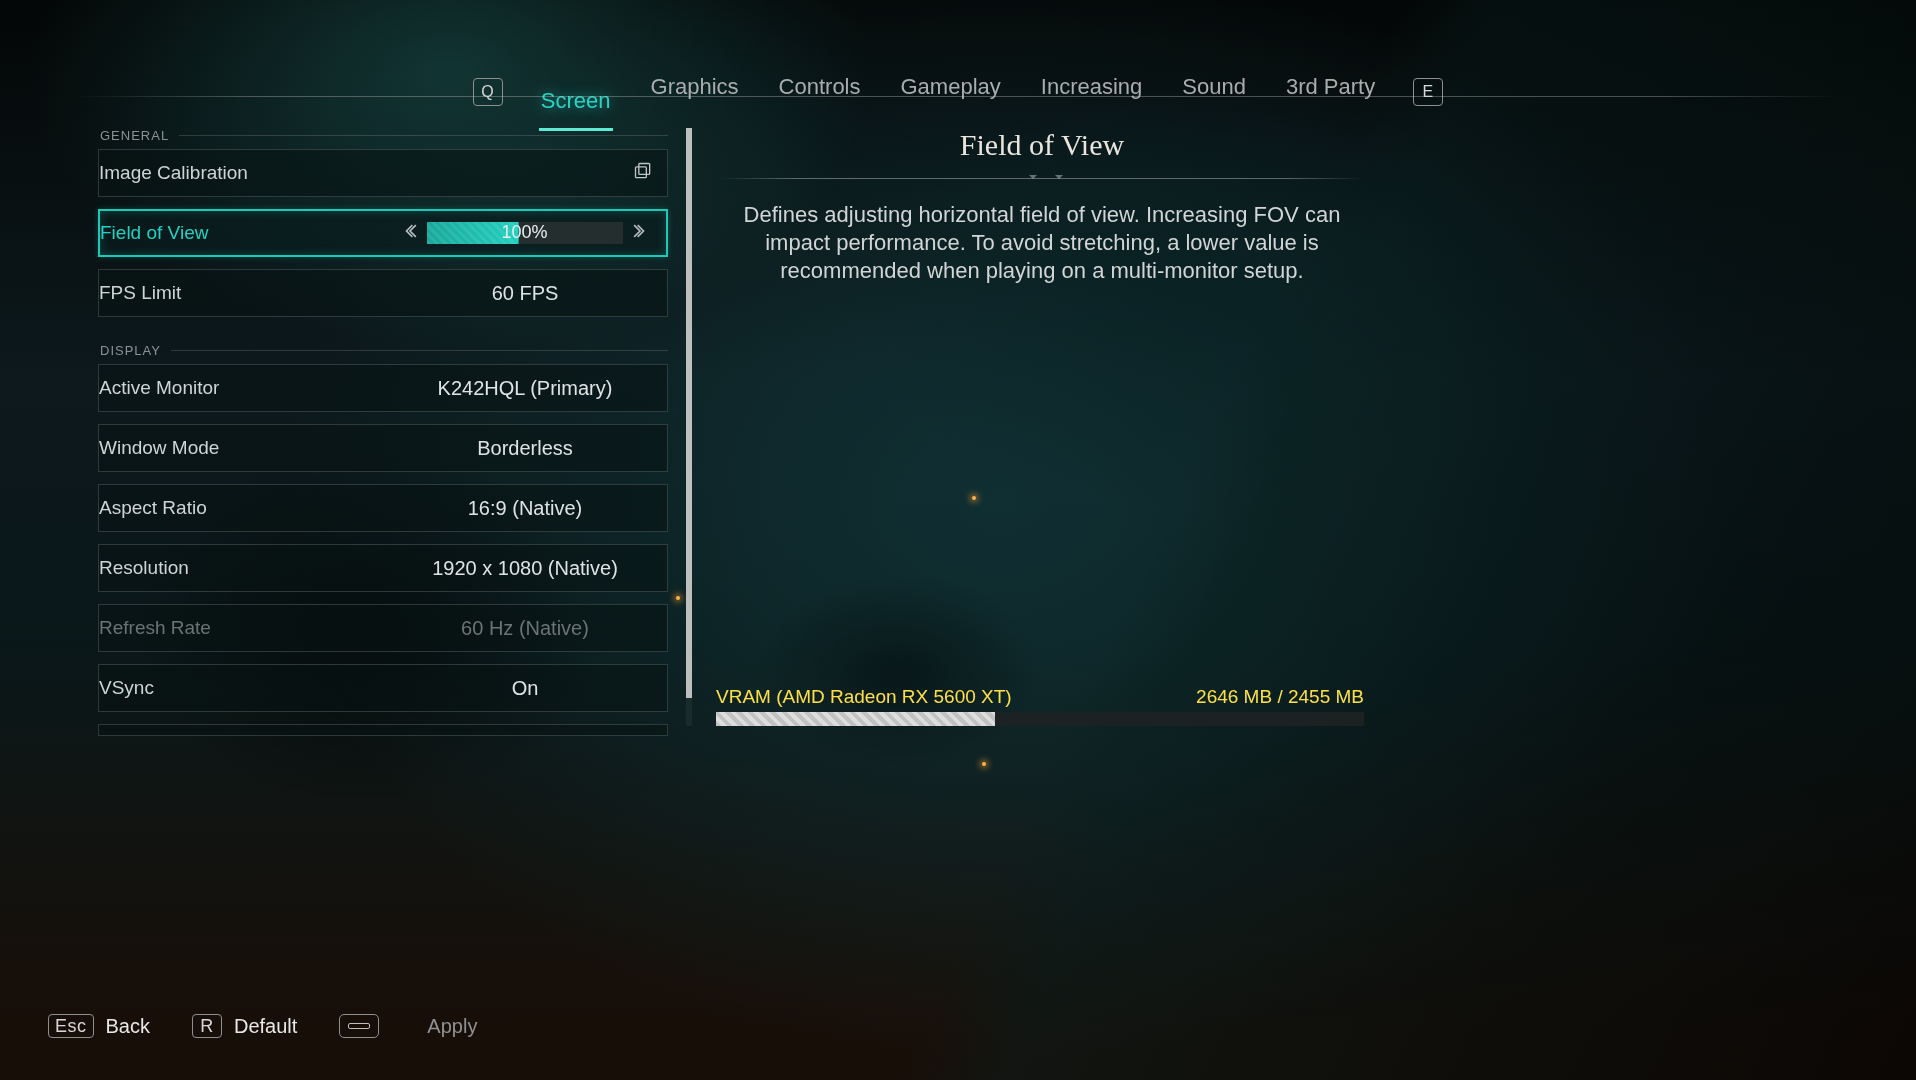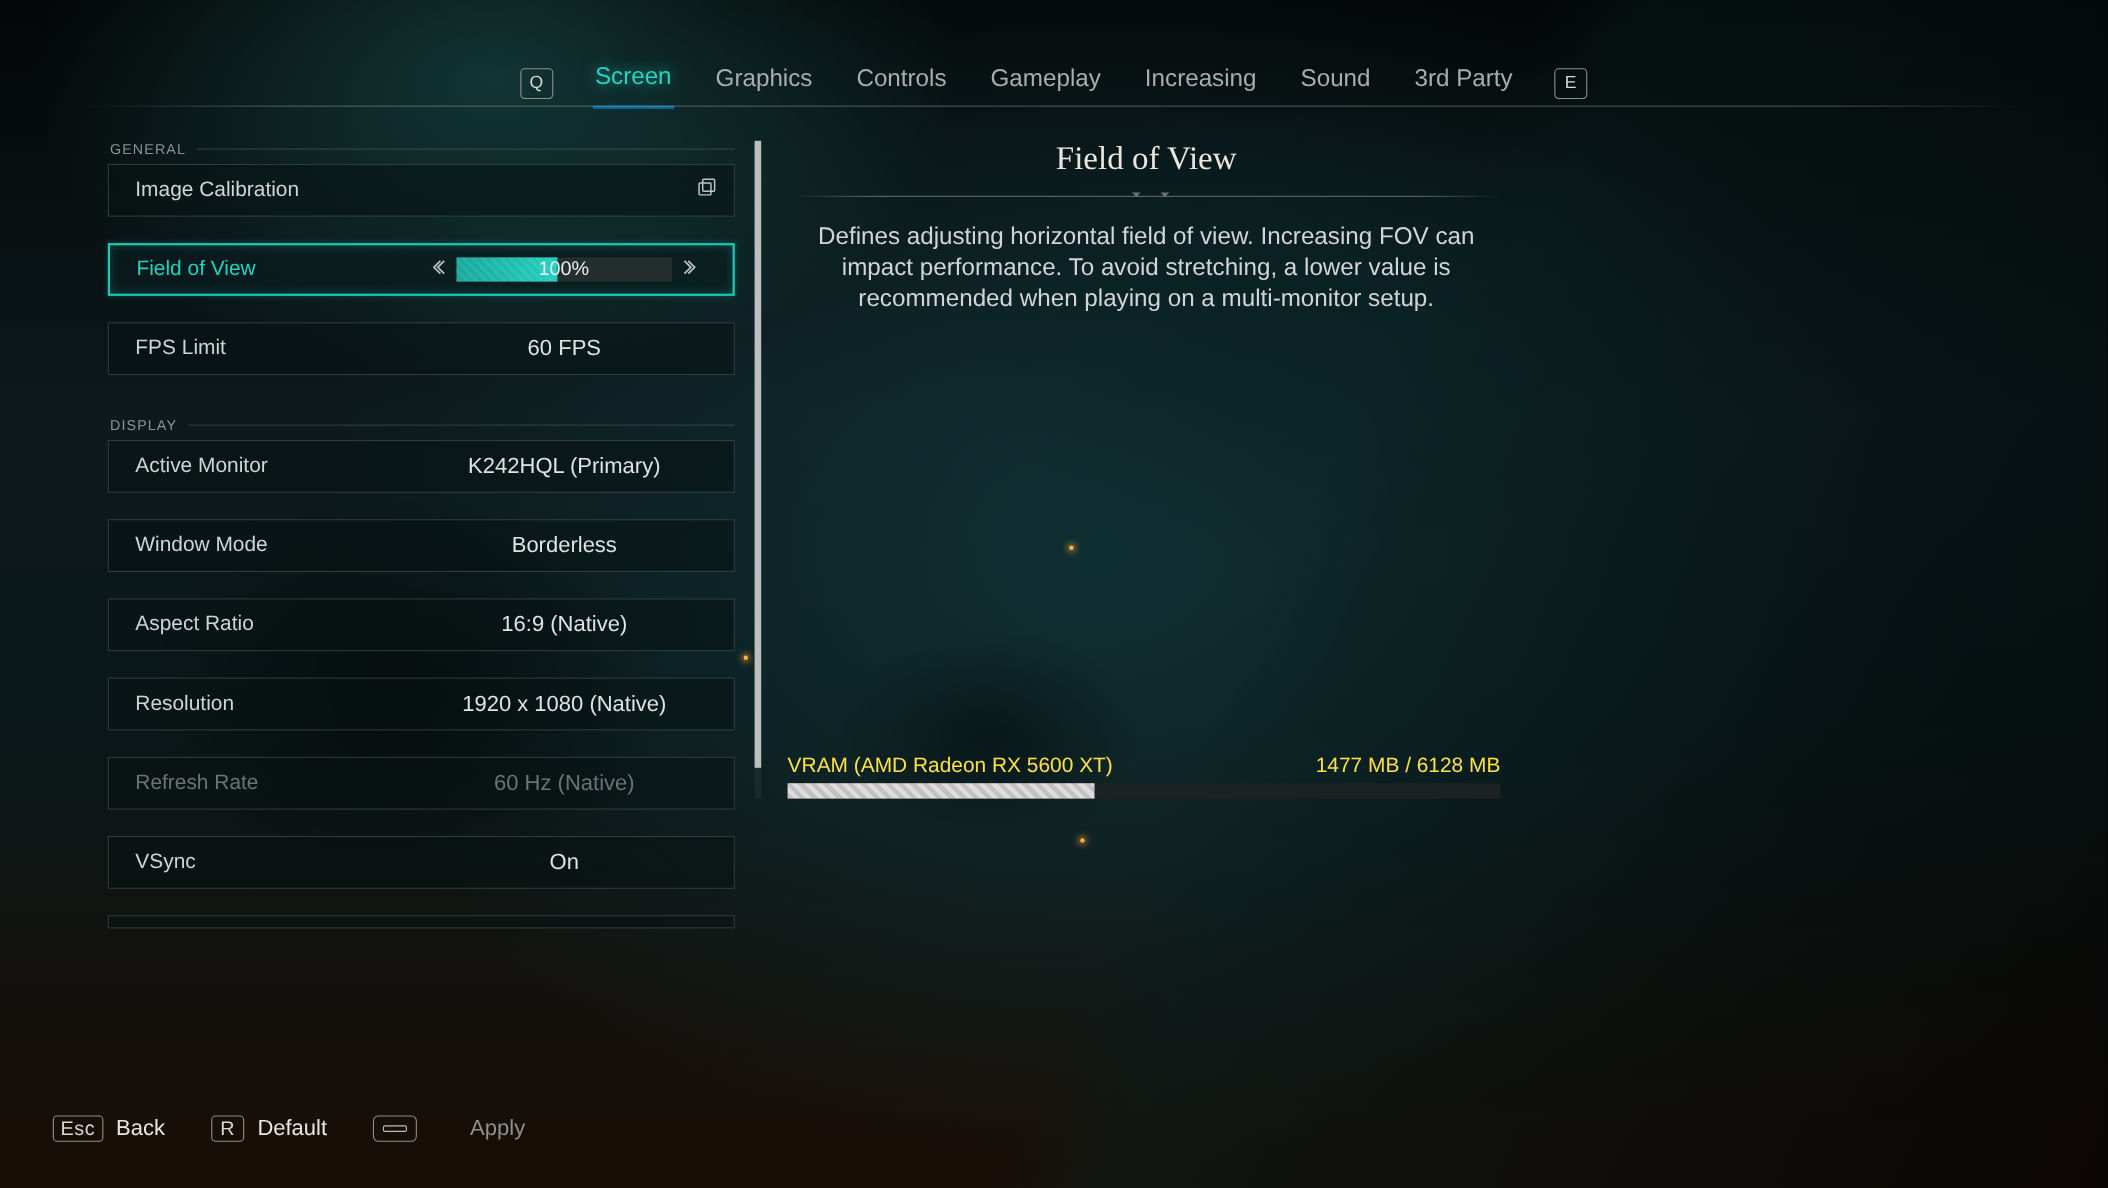--- a/index.html
+++ b/index.html
@@ -44,22 +44,23 @@
     display: flex;
     align-items: center;
     justify-content: center;
     gap: 36px;
     font-size: 22px;
     color: #a9adae;
   }
   .tab { padding: 4px 2px 14px 2px; cursor: pointer; }
   .tab.active {
     color: #29d3c3;
-    border-bottom: 3px solid #0369a1;
+    border-bottom: 3px solid #5eead4;
     text-shadow: 0 0 14px rgba(41,211,195,0.7);
+    margin-top: 32px;
   }
   .tabs-underline {
     position: absolute;
     left: 76px; right: 76px; top: 96px;
     height: 1px;
     background: linear-gradient(90deg, transparent, rgba(200,200,200,0.35) 10%, rgba(200,200,200,0.35) 90%, transparent);
   }
   .key-chip {
     border: 1px solid #8e8e8e;
     border-radius: 4px;
@@ -102,26 +103,26 @@
   }
   .header-rule::after {
     content: "";
     position: absolute; left: 50%; top: -2px; transform: translateX(-50%);
     border-left: 5px solid transparent;
     border-right: 5px solid transparent;
   }
 
   .option-row {
     height: 48px;
-    margin-bottom: 24px;
+    margin-bottom: 12px;
     border: 1px solid rgba(120,128,128,0.35);
     background: rgba(8, 18, 19, 0.55);
     display: flex;
     align-items: center;
-    padding: 0 24px;
+    padding: 0 0;
     position: relative;
   }
   .option-row.selected {
     border: 2px solid #1bc9b9;
     box-shadow: 0 0 10px rgba(27,201,185,0.25) inset, 0 0 6px rgba(27,201,185,0.25);
     background: rgba(10, 28, 30, 0.7);
   }
   .option-row.selected .opt-label { color: #20d2c1; }
   .option-row.disabled .opt-label,
   .option-row.disabled .opt-value { color: #6c7374; }
@@ -383,21 +384,21 @@
 
 <div class="info-panel">
   <div class="info-title">Field of View</div>
   <div class="info-rule"></div>
   <div class="info-desc">Defines adjusting horizontal field of view. Increasing FOV can impact performance. To avoid stretching, a lower value is recommended when playing on a multi-monitor setup.</div>
 </div>
 
 <div class="vram">
   <div class="vram-label-row">
     <span>VRAM (AMD Radeon RX 5600 XT)</span>
-    <span>1477 MB / 6128 MB</span>
+    <span>2646 MB / 2455 MB</span>
   </div>
   <div class="vram-bar">
     <div class="vram-fill" style="width:43%"></div>
   </div>
 </div>
 
 <div class="footer">
   <div class="fitem">
     <span class="key-chip small">Esc</span>
     <span>Back</span>

